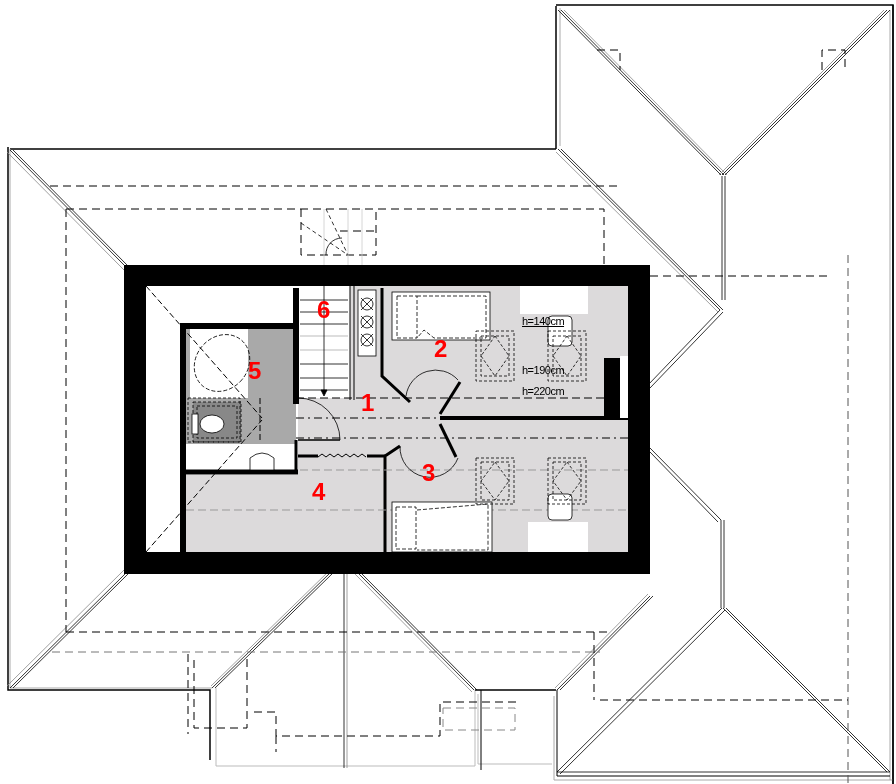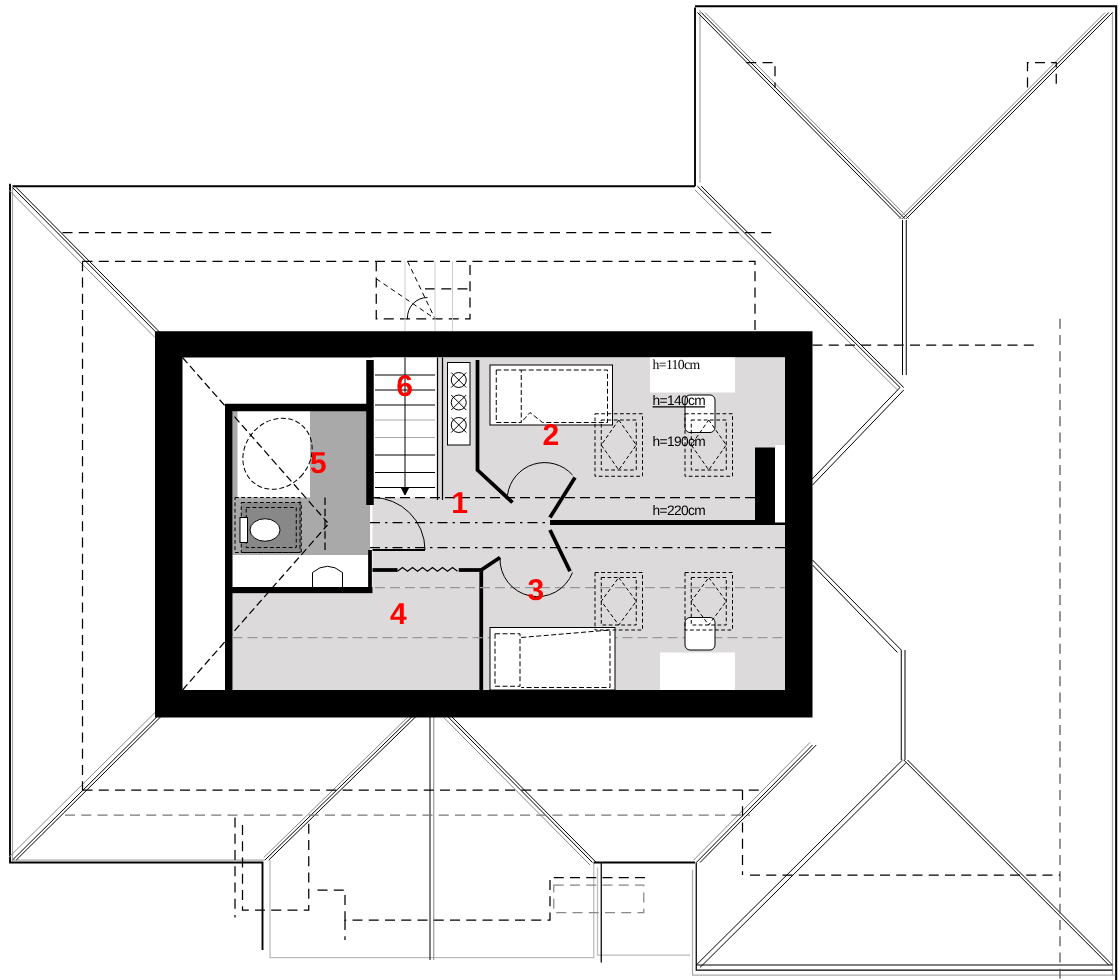--- a/index.html
+++ b/index.html
@@ -249,16 +249,16 @@
   </g>
 </svg>
 
 <div class="room-num" style="left:361px; top:391px;">1</div>
 <div class="room-num" style="left:434px; top:337px;">2</div>
 <div class="room-num" style="left:422px; top:461px;">3</div>
 <div class="room-num" style="left:312px; top:480px;">4</div>
 <div class="room-num" style="left:248px; top:359px;">5</div>
 <div class="room-num" style="left:317px; top:298px;">6</div>
 
-<div class="height-label" style="left:522px; top:286px;font-family:Liberation Serif, serif;">h=110cm</div>
+<div class="height-label" style="left:522px; top:276px;font-family:Liberation Serif, serif;">h=110cm</div>
 <div class="height-label" style="left:522px; top:315px;text-decoration:underline;">h=140cm</div>
-<div class="height-label" style="left:522px; top:348px;">h=190cm</div>
-<div class="height-label" style="left:522px; top:403px;">h=220cm</div>
+<div class="height-label" style="left:522px; top:364px;">h=190cm</div>
+<div class="height-label" style="left:522px; top:385px;">h=220cm</div>
 
 </body></html>

